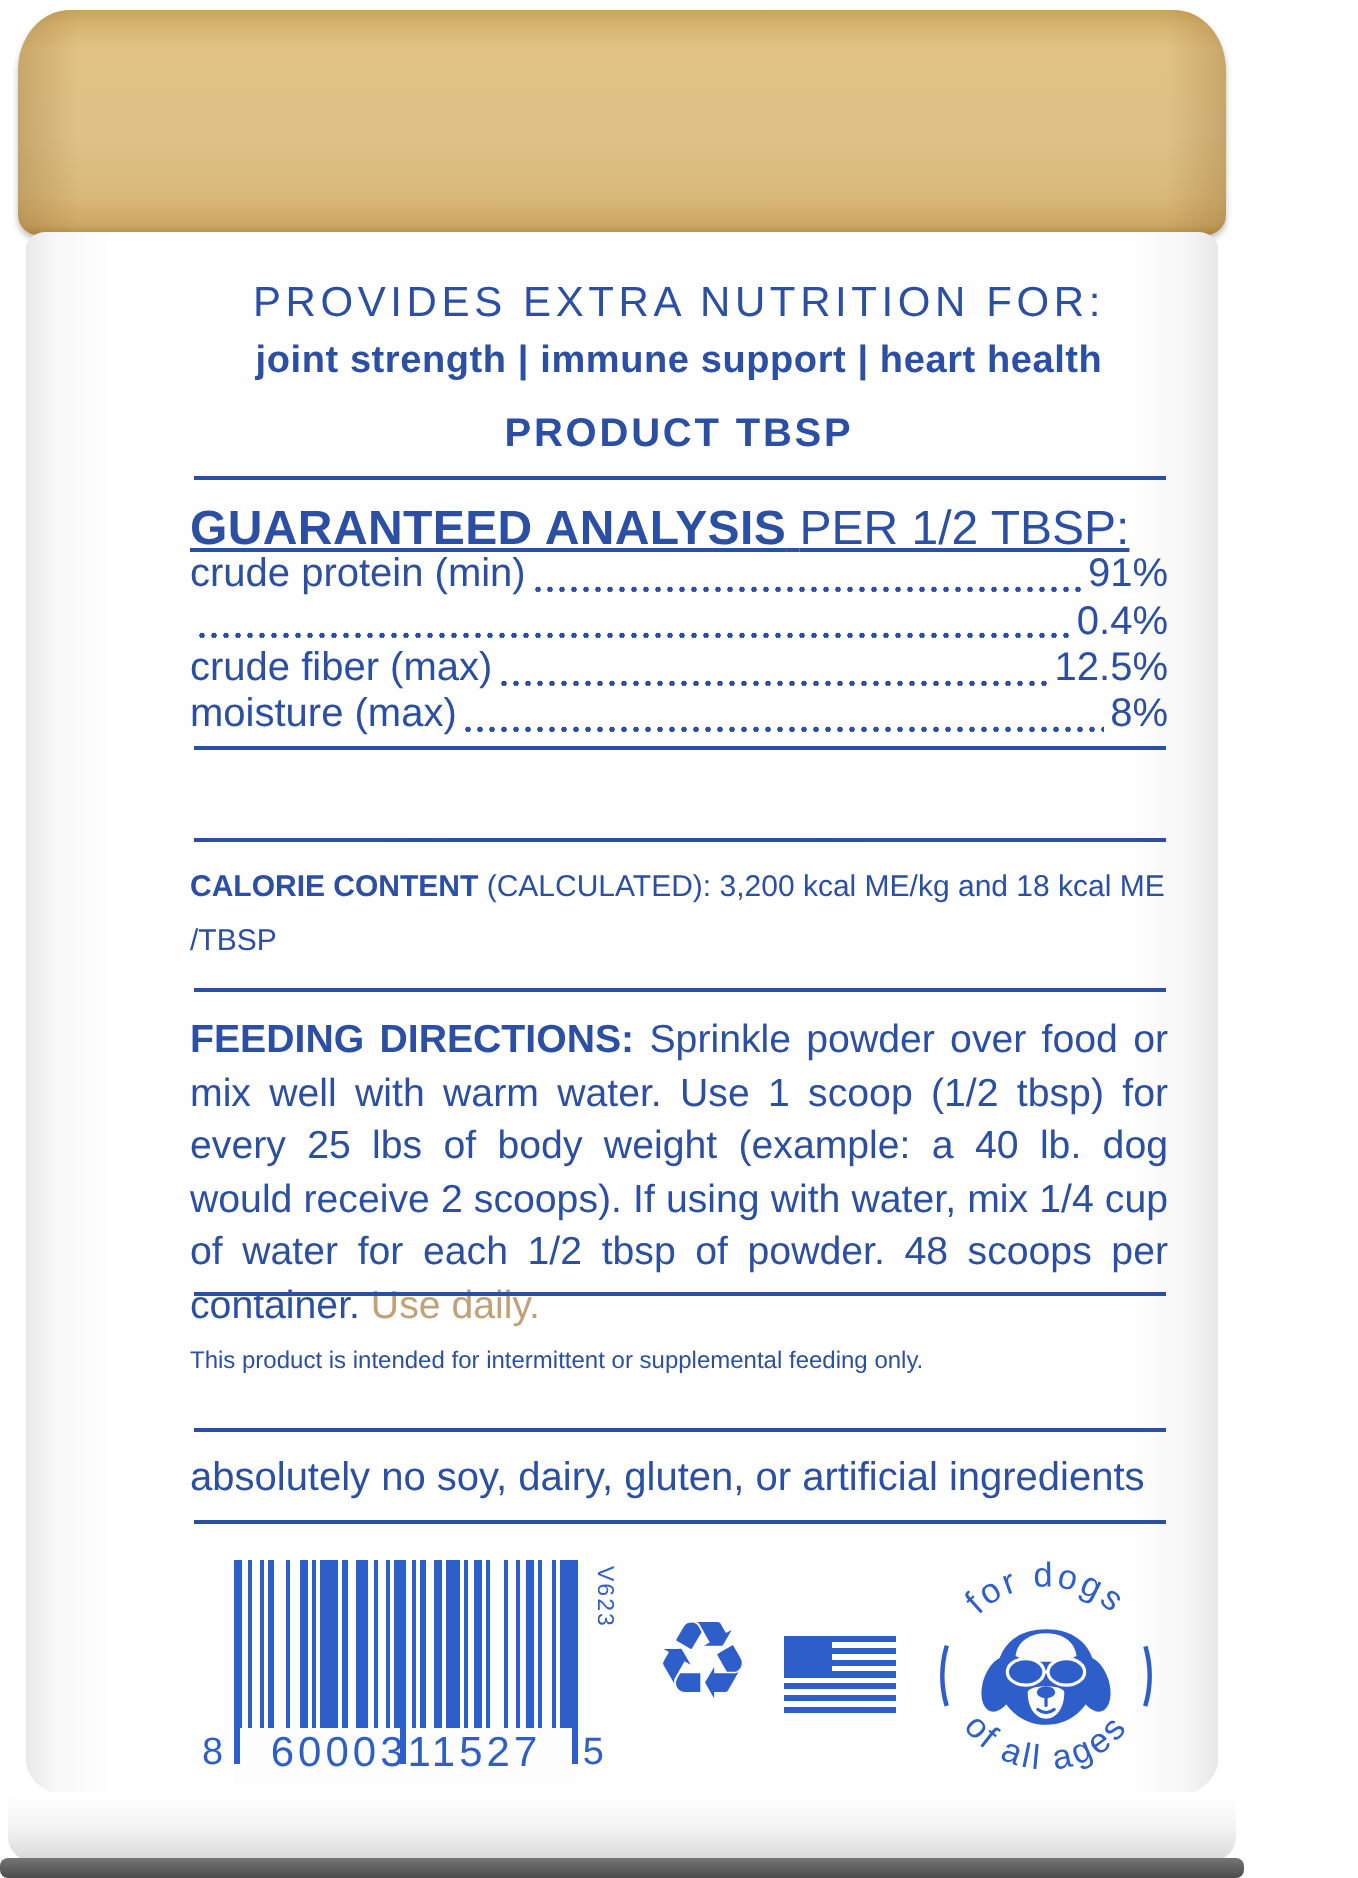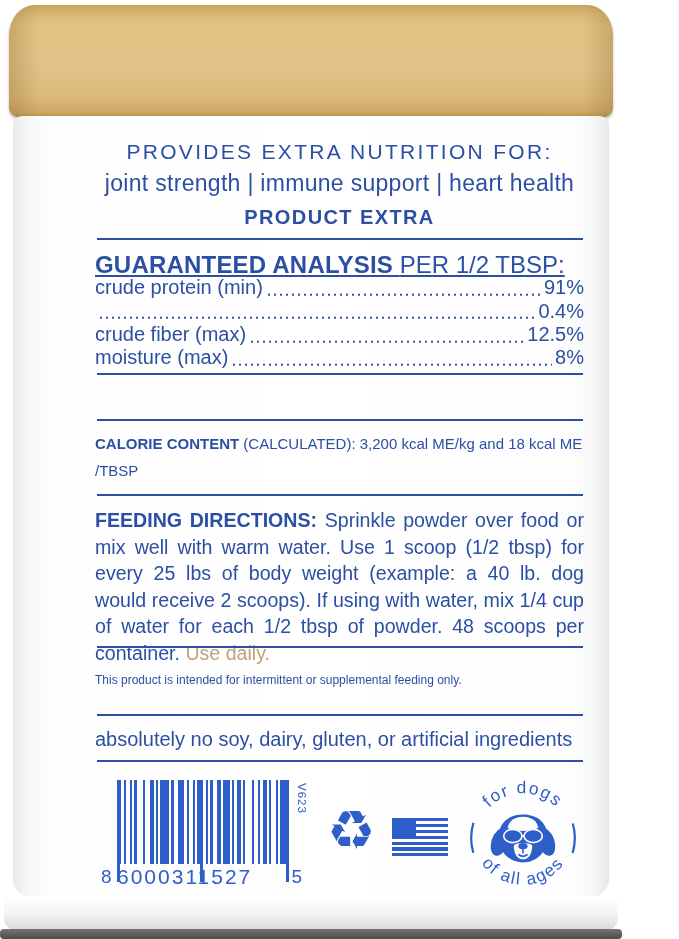--- a/index.html
+++ b/index.html
@@ -19,21 +19,21 @@
   .base{position:absolute;left:4px;right:4px;top:896px;height:37px;
         background:linear-gradient(180deg,#ffffff 0,#f6f6f6 40%,#e6e6e6 72%,#d2d2d2 100%);
         border-radius:8px 8px 20px 20px / 6px 6px 14px 14px;}
   .base-strip{position:absolute;left:0;right:0;top:929px;height:10px;border-radius:4px;
         background:linear-gradient(180deg,#757575,#4c4c4c);}
 
   
   .sec{position:absolute;left:95px;width:489px;}
   .center{text-align:center;}
   .provides{top:140px;font-size:21px;letter-spacing:2.3px;}
-  .benefits{top:170px;font-size:23px;letter-spacing:.3px;}
+  .benefits{top:170px;font-size:19px;letter-spacing:.3px;font-weight:bold;}
   .pfacts{top:206px;font-size:20px;font-weight:700;letter-spacing:1.4px;}
   .rule{position:absolute;left:97px;width:486px;border-top:2px solid #2b4fa4;}
   .r1{top:238px}.r2{top:373px}.r3{top:419px}.r4{top:494px}
   .r5{top:646px}.r6{top:714px}.r7{top:760px}
   .ga-head{top:251px;font-size:24px;text-decoration:underline;}
   .ga-head b{letter-spacing:.2px;}
   .ga-rows{top:276px;}
   .ga-row{display:flex;align-items:center;height:23.4px;font-size:20px;}
   .dots{flex:1;align-self:stretch;margin:0 3px;
         background-image:radial-gradient(circle,#2b4fa4 1.25px,rgba(0,0,0,0) 1.45px);
@@ -44,21 +44,21 @@
   .accent{color:#c2a177;}
   .disclaimer{top:636px;font-size:12px;line-height:25.5px;margin-top:32px;}
   .nosoy{top:728px;font-size:20px;}
 
   
   .barcode{position:absolute;left:95px;top:780px;width:215px;height:114px;}
   .bars{position:absolute;left:22px;top:0;width:172px;height:86px;display:flex;}
   .bars div{height:100%;flex-shrink:0;}
   .bars .b{background:#2e5ec9;}
   .bc-band{position:absolute;left:22px;top:84px;width:172px;height:28px;background:#fdfdfd;
-           display:flex;justify-content:flex-start;font-size:21px;letter-spacing:2px;color:#2e5ec9;padding-top:1px;box-sizing:border-box;}
+           display:flex;justify-content:center;font-size:21px;letter-spacing:2px;color:#2e5ec9;padding-top:1px;box-sizing:border-box;}
   .guard{position:absolute;top:0;width:2.6px;height:102px;background:#2e5ec9;}
   .g-l{left:22px}.g-c{left:105px}.g-r{left:191.4px}
   .bc-d{position:absolute;top:86px;font-size:19px;color:#2e5ec9;}
   .bc-left{left:6px}.bc-right{right:8px}
   .bc-side{position:absolute;left:201px;top:3px;writing-mode:vertical-rl;font-size:11.5px;
            letter-spacing:1px;color:#2e5ec9;}
 
   
   .recycle{position:absolute;left:327px;top:804px;font-size:54px;line-height:1;color:#2e5ec9;
            font-family:"DejaVu Sans",sans-serif;}
@@ -73,21 +73,21 @@
 
 <div class="stage">
 
   <div class="lid"></div>
   <div class="can"></div>
   <div class="base"></div>
   <div class="base-strip"></div>
 
   <div class="sec center provides">PROVIDES EXTRA NUTRITION FOR:</div>
   <div class="sec center benefits">joint strength | immune support | heart health</div>
-  <div class="sec center pfacts">PRODUCT EXTRA</div>
+  <div class="sec center pfacts">PRODUCT TBSP</div>
 
   <div class="rule r1"></div>
 
   <div class="sec ga-head"><b>GUARANTEED ANALYSIS</b> <span>PER 1/2 TBSP:</span></div>
 
   <div class="sec ga-rows">
     <div class="ga-row">
       <span>crude protein (min)</span>
       <span class="dots"></span>
       <span>91%</span>

